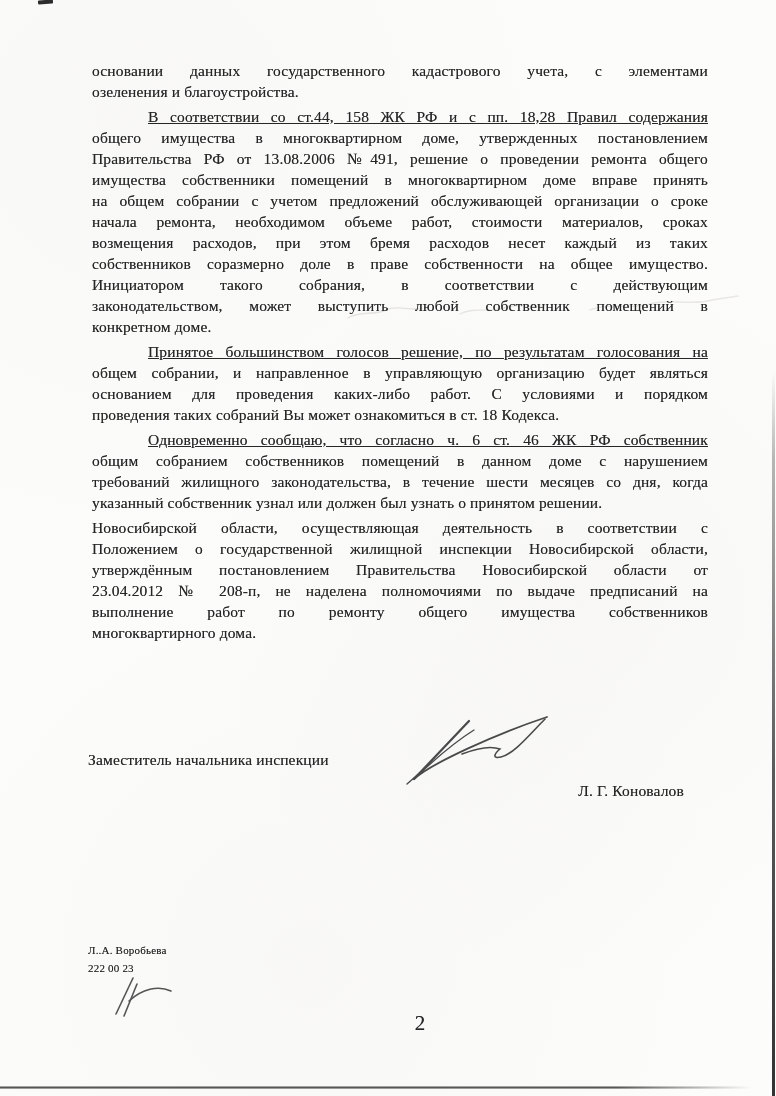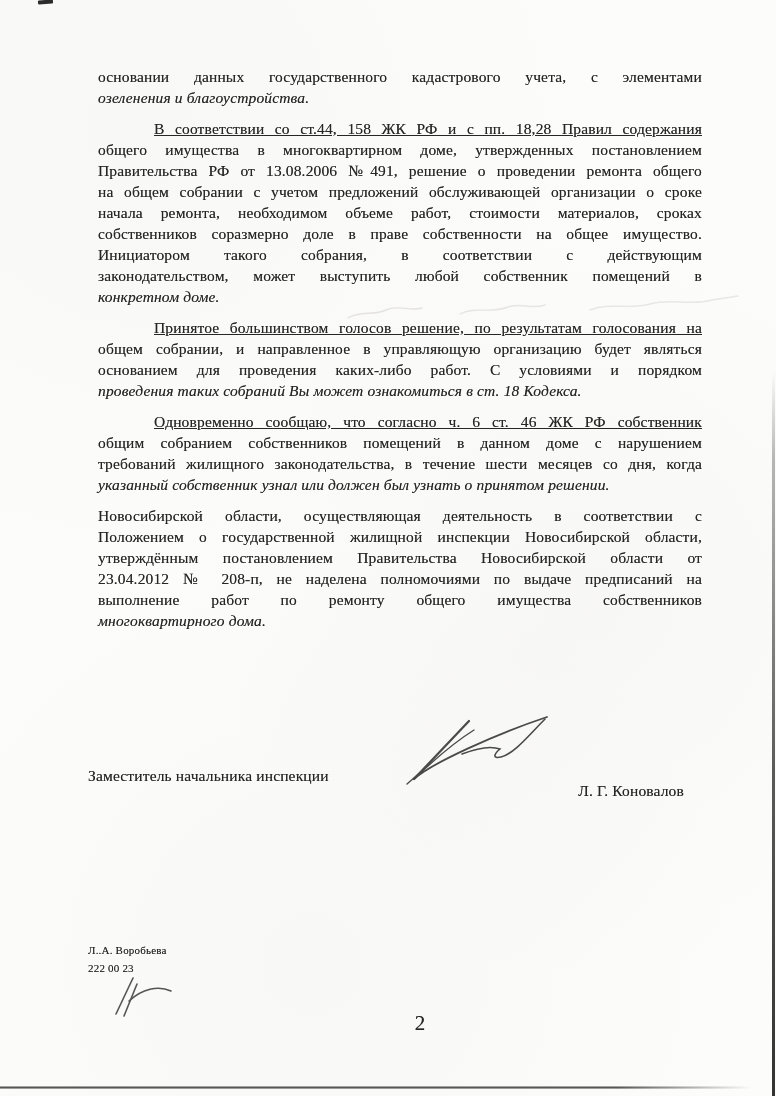--- a/index.html
+++ b/index.html
@@ -18,30 +18,30 @@
 
   
   .text-block {
     position: absolute;
     left: 88px; top: 56px; width: 624px;
     font-size: 15.5px;
     line-height: 21px;
     letter-spacing: 0.15px;
     text-shadow: 0 0 0.4px rgba(20,20,20,0.55);
   }
-  .paragraph { margin: 10px; }
+  .paragraph { margin: 4px; }
   .line { text-align: justify; text-align-last: justify; white-space: normal; }
-  .line.last { text-align-last: left; font-style: italic; }
+  .line.last { text-align-last: left; }
   .line.indent { text-indent: 56px; text-decoration: underline; }
 
   
   .signature-row {
     position: absolute;
     left: 88px; top: 751px; width: 624px;
-    display: flex; justify-content: space-between; align-items: center;
+    display: flex; justify-content: space-between; align-items: flex-start;
     font-size: 15.5px;
     letter-spacing: 0.15px;
     text-shadow: 0 0 0.4px rgba(20,20,20,0.55);
   }
   .signer-name { padding-right: 28px; margin-top: 31px; }
 
   .signature-svg { position: absolute; left: 366px; top: 696px; }
   .signature-svg path { stroke: #4a4a4a; fill: none; stroke-linecap: round; }
 
   
@@ -99,22 +99,24 @@
 
 <div class="text-block">
     <div class="paragraph">
       <div class="line">основании данных государственного кадастрового учета, с элементами</div>
       <div class="line last">озеленения и благоустройства.</div>
     </div>
     <div class="paragraph">
       <div class="line indent">В соответствии со ст.44, 158 ЖК РФ и с пп. 18,28 Правил содержания</div>
       <div class="line">общего имущества в многоквартирном доме, утвержденных постановлением</div>
       <div class="line">Правительства РФ от 13.08.2006 №491, решение о проведении ремонта общего</div>
+      <div class="line">имущества собственники помещений в многоквартирном доме вправе принять</div>
       <div class="line">на общем собрании с учетом предложений обслуживающей организации о сроке</div>
       <div class="line">начала ремонта, необходимом объеме работ, стоимости материалов, сроках</div>
+      <div class="line">возмещения расходов, при этом бремя расходов несет каждый из таких</div>
       <div class="line">собственников соразмерно доле в праве собственности на общее имущество.</div>
       <div class="line">Инициатором такого собрания, в соответствии с действующим</div>
       <div class="line">законодательством, может выступить любой собственник помещений в</div>
       <div class="line last">конкретном доме.</div>
     </div>
     <div class="paragraph">
       <div class="line indent">Принятое большинством голосов решение, по результатам голосования на</div>
       <div class="line">общем собрании, и направленное в управляющую организацию будет являться</div>
       <div class="line">основанием для проведения каких-либо работ. С условиями и порядком</div>
       <div class="line last">проведения таких собраний Вы может ознакомиться в ст. 18 Кодекса.</div>

